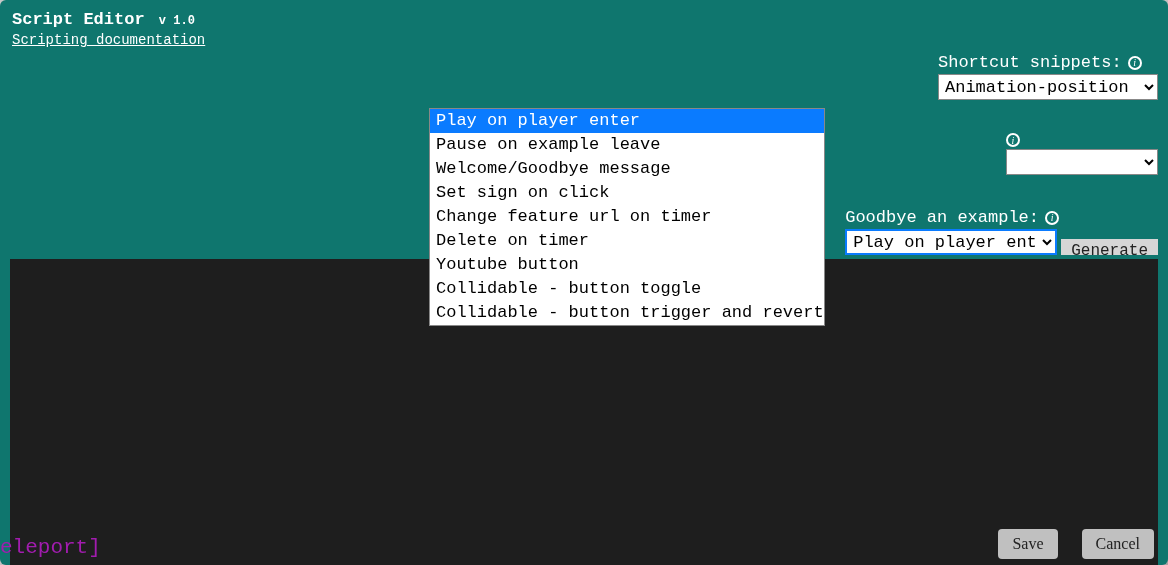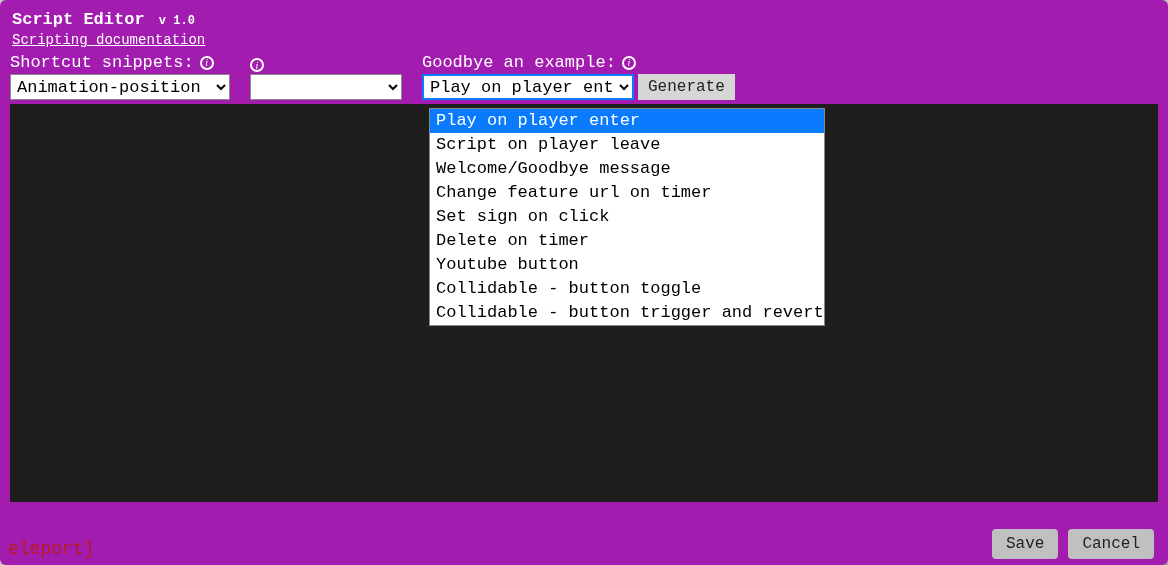--- a/index.html
+++ b/index.html
@@ -12,21 +12,21 @@
     font-size: 16px;
     overflow: hidden;
     position: relative;
   }
   .panel {
     position: absolute;
     left: 0;
     top: 0;
     right: 0;
     bottom: 0;
-    background: #a21caf;
+    background: #0f766e;
     border-radius: 6px;
     box-shadow: 4px 4px 8px rgba(0,0,0,0.25);
   }
   .header {
     padding: 10px 12px 4px 12px;
     color: #fff;
   }
   .title-line {
     font-weight: bold;
     font-size: 17px;
@@ -40,22 +40,23 @@
     color: #fff;
     text-decoration: underline;
     font-size: 14px;
     display: inline-block;
     margin-top: 3px;
   }
   .toolbar {
     display: flex;
     align-items: flex-end;
     padding: 0 10px 4px 10px;
-    gap: 20px;
-    color: #fff;
+    gap: 33px;
+    color: #fff;
+    flex-direction: column;
   }
   .tb-group {
     display: flex;
     flex-direction: column;
     gap: 2px;
   }
   .tb-label {
     font-size: 17px;
     display: flex;
     align-items: center;
@@ -92,21 +93,21 @@
     gap: 4px;
   }
   .btn {
     background: #d6d6d6;
     border: none;
     color: #222;
     font-family: inherit;
     font-size: 16px;
     padding: 3px 10px;
     cursor: pointer;
-    height: 26px;
+    height: 16px;
   }
   .editor-area {
     margin: 0 10px 2px 10px;
     background: #1e1e1e;
     height: 398px;
     border-radius: 0;
   }
   .dropdown {
     position: absolute;
     left: 429px;
@@ -129,27 +130,28 @@
   .footer {
     position: absolute;
     bottom: 6px;
     left: 0;
     right: 14px;
     display: flex;
     align-items: flex-end;
     justify-content: space-between;
   }
   .corner-text {
-    color: #b91c1c;
-    font-size: 18px;
-    margin-left: 8px;
+    color: #a21caf;
+    font-size: 21px;
+    margin-left: 0;
   }
   .foot-btns {
     display: flex;
-    gap: 10px;
+    gap: 24px;
+    font-family: Liberation Serif, serif;
   }
   .foot-btns .btn {
     background: #c0c0c0;
     border-radius: 4px;
     height: auto;
     padding: 6px 14px;
   }
 </style>
 </head>
 <body>
@@ -199,24 +201,24 @@
     </div>
 
   </div>
 
   <div class="editor-area"></div>
 
 </div>
 
 <div class="dropdown" id="example-dropdown">
     <div class="sel">Play on player enter</div>
-    <div>Script on player leave</div>
+    <div>Pause on example leave</div>
     <div>Welcome/Goodbye message</div>
+    <div>Set sign on click</div>
     <div>Change feature url on timer</div>
-    <div>Set sign on click</div>
     <div>Delete on timer</div>
     <div>Youtube button</div>
     <div>Collidable - button toggle</div>
     <div>Collidable - button trigger and revert</div>
   </div>
 
 <div class="footer">
   <span class="corner-text">eleport]</span>
   <div class="foot-btns">
     <button class="btn">Save</button>

